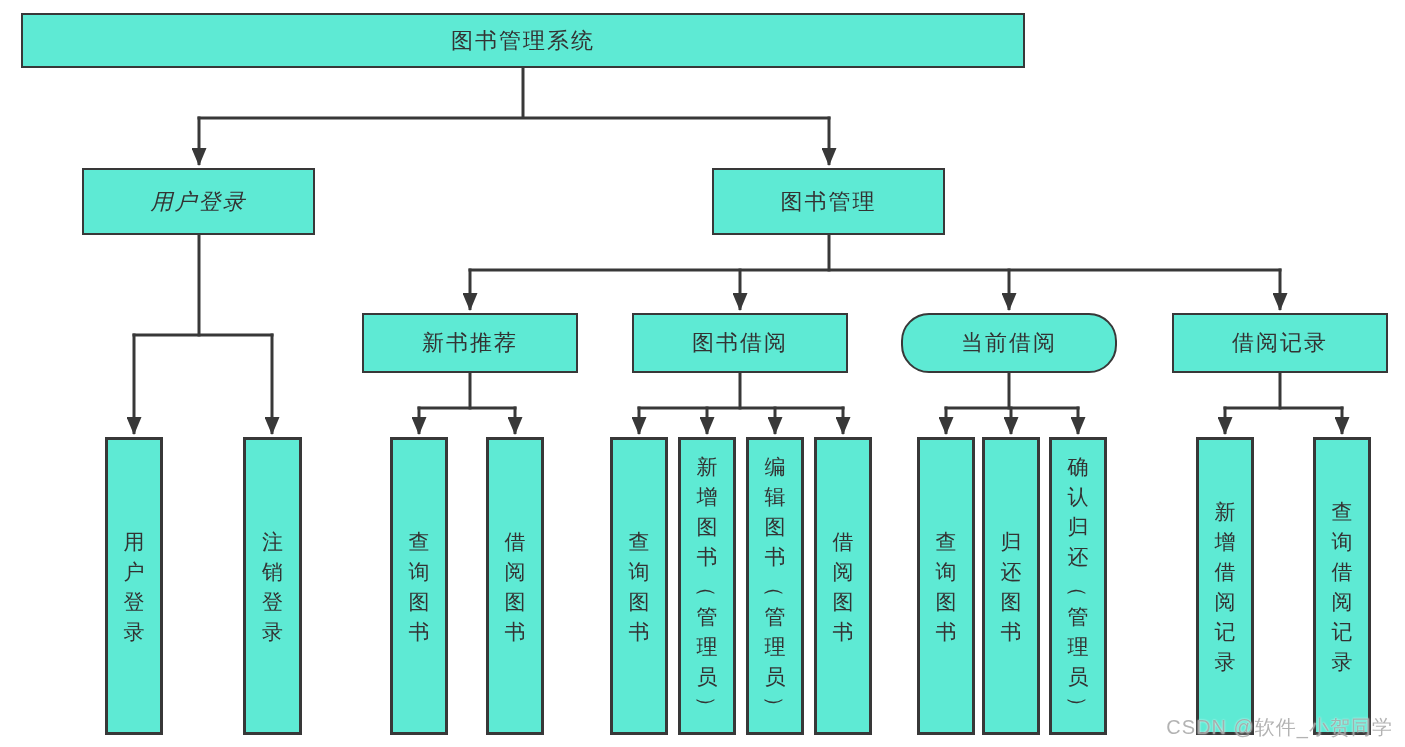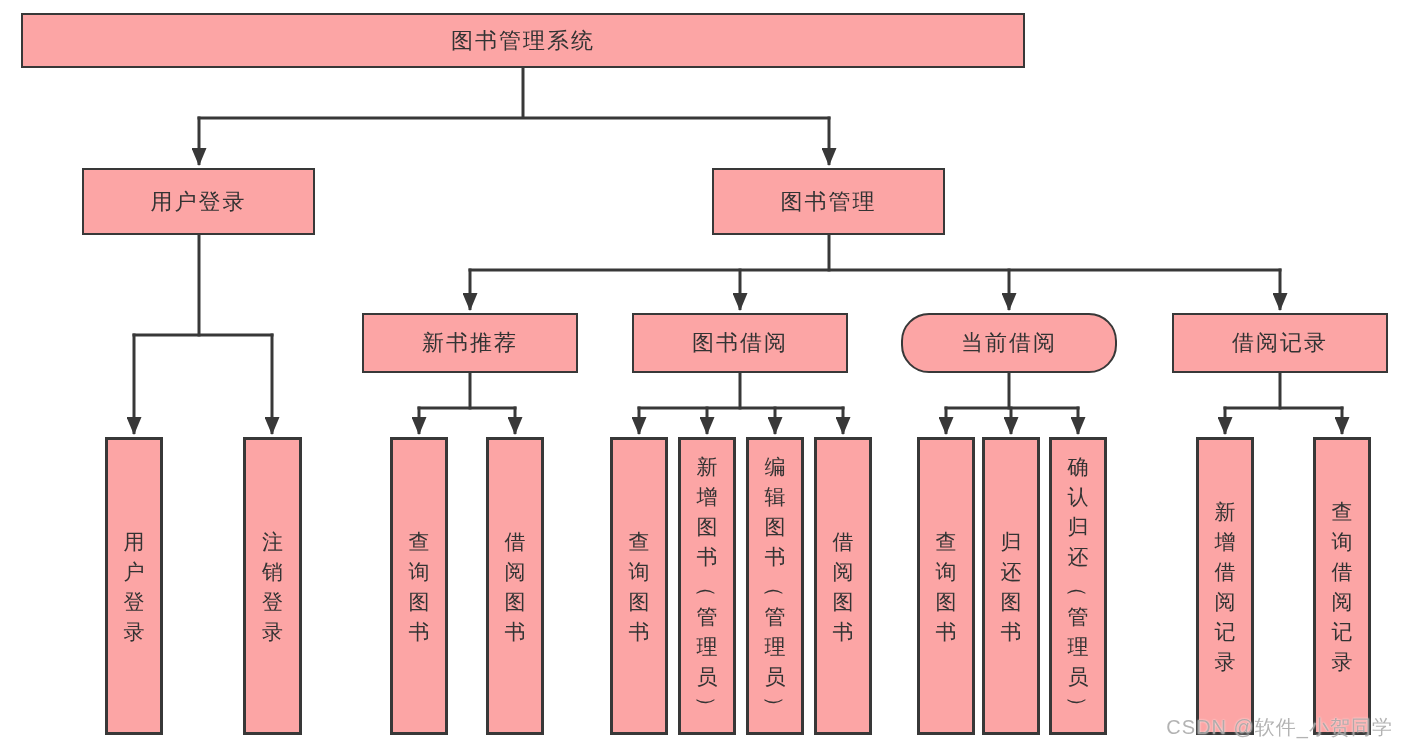--- a/index.html
+++ b/index.html
@@ -19,21 +19,21 @@
     position: absolute;
     left: 0;
     top: 0;
     width: 1405px;
     height: 747px;
     pointer-events: none;
   }
   .box {
     position: absolute;
     box-sizing: border-box;
-    background: #fca5a5;
+    background: #5eead4;
     border: 3px solid #383838;
     display: flex;
     align-items: center;
     justify-content: center;
     color: #333333;
   }
   .hbox {
     font-size: 22px;
     letter-spacing: 2px;
     border-width: 2.5px;
@@ -134,21 +134,21 @@
       <line x1="1223.5" y1="408" x2="1343.5" y2="408"></line>
       <line x1="1225" y1="406.5" x2="1225" y2="434" marker-end="url(#ah)"></line>
       <line x1="1342" y1="406.5" x2="1342" y2="434" marker-end="url(#ah)"></line>
     </g>
   </svg>
 
   <div class="box hbox" style="left:21px; top:13px; width:1004px; height:55px;">
     <span>图书管理系统</span>
   </div>
 
-  <div class="box hbox" style="left:82px; top:168px; width:233px; height:67px;">
+  <div class="box hbox" style="left:82px; top:168px; width:233px; height:67px;font-style:italic;">
     <span>用户登录</span>
   </div>
   <div class="box hbox" style="left:712px; top:168px; width:233px; height:67px;">
     <span>图书管理</span>
   </div>
 
   <div class="box hbox" style="left:632px; top:313px; width:216px; height:60px;">
     <span>图书借阅</span>
   </div>
   <div class="box hbox" style="left:362px; top:313px; width:216px; height:60px;">

